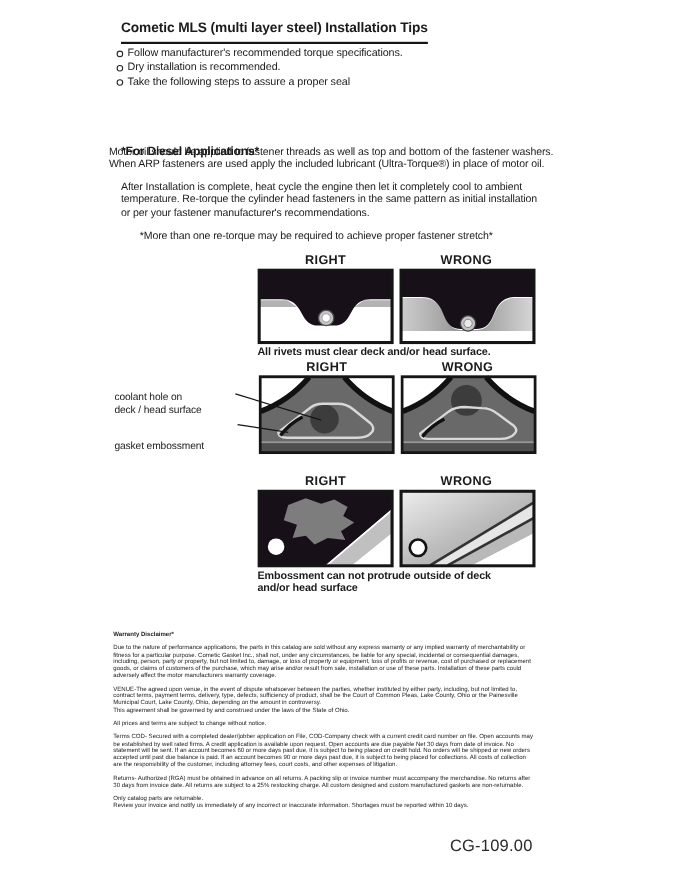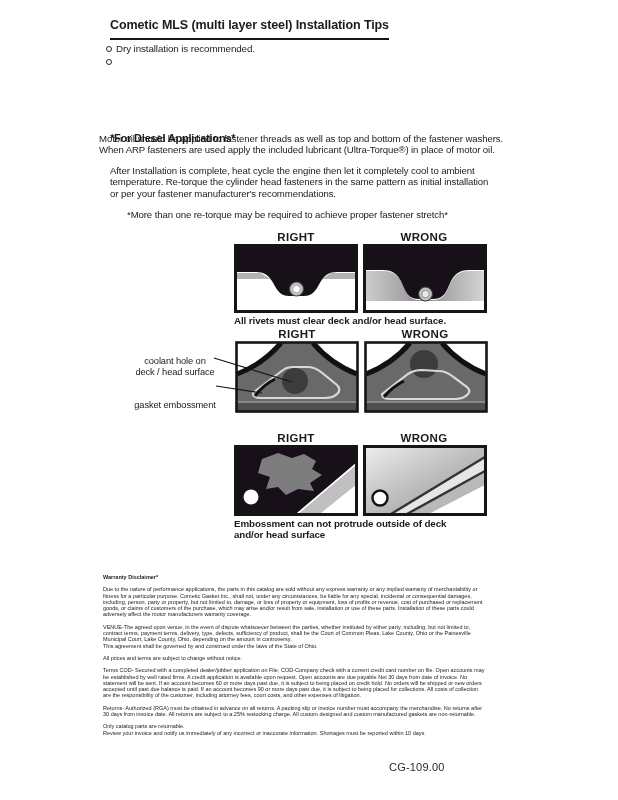--- a/index.html
+++ b/index.html
@@ -46,45 +46,50 @@
   .box-row { display:flex; gap:5px; margin-top:1px; }
   .caption {
     margin-top:3px; font-size:9.8px; font-weight:bold; letter-spacing:-0.1px;
     line-height:10.5px; white-space:pre-line;
   }
   .pair1 { left:234px; top:231px; }
   .pair2 { left:235px; top:328px; }
   .pair3 { left:234px; top:432px; }
 
   
-  .annos { left:120px; top:345px; width:110px; text-align:center;
+  .annos { left:104px; top:345px; width:110px; text-align:left;
            font-size:9.3px; line-height:10.8px; letter-spacing:-0.1px; white-space:pre-line; }
   .annos .a2 { margin-top:12px; }
   .pointer-lines { left:120px; top:350px; }
 
   
   .warranty { left:103px; top:574px; width:415px; font-size:5.5px;
               line-height:6.3px; letter-spacing:0px; color:#222; }
   .warranty .w-head { font-weight:bold; margin-bottom:6px; }
   .warranty p { margin:0 0 6px 0; white-space:pre-line; }
 
-  .page-number { left:389px; top:761px; font-size:11px; letter-spacing:0.2px; color:#2a2a2a; }
+  .page-number { left:409px; top:761px; font-size:15px; letter-spacing:0.2px; color:#2a2a2a; }
 </style>
 </head>
 <body>
 
 <div class="abs doc-title">Cometic MLS (multi layer steel) Installation Tips</div>
 
 <div class="abs tips">
   <div class="bullet-row">
     <span class="obullet"></span>
-    <span>Dry installation is recommended.</span>
+    <span>Follow manufacturer's recommended torque specifications.</span>
   </div>
   <div class="bullet-row">
     <span class="obullet"></span>
+    <span>Dry installation is recommended.</span>
+  </div>
+  <div class="bullet-row">
+    <span class="obullet"></span>
+    <span>Take the following steps to assure a proper seal</span>
   </div>
 </div>
 
 <div class="abs diesel-heading">*For Diesel Applications*</div>
 <div class="abs para para1">Motor oil should be applied to fastener threads as well as top and bottom of the fastener washers.
 When ARP fasteners are used apply the included lubricant (Ultra-Torque®) in place of motor oil.</div>
 <div class="abs para para2">After Installation is complete, heat cycle the engine then let it completely cool to ambient
 temperature. Re-torque the cylinder head fasteners in the same pattern as initial installation
 or per your fastener manufacturer's recommendations.</div>
 <div class="abs note">*More than one re-torque may be required to achieve proper fastener stretch*</div>

